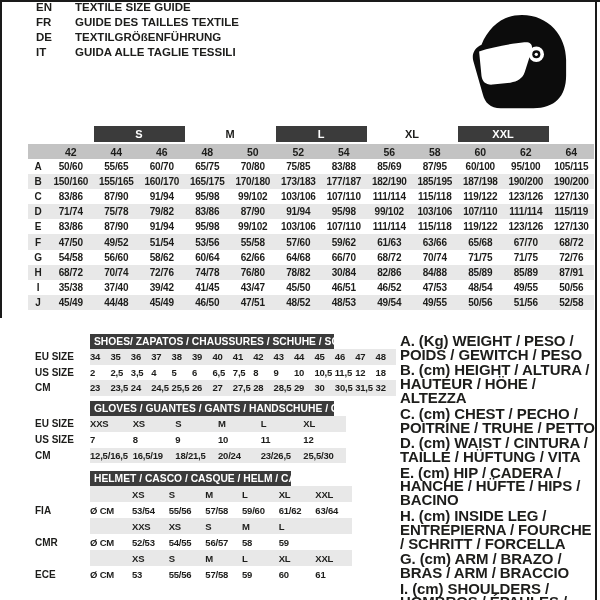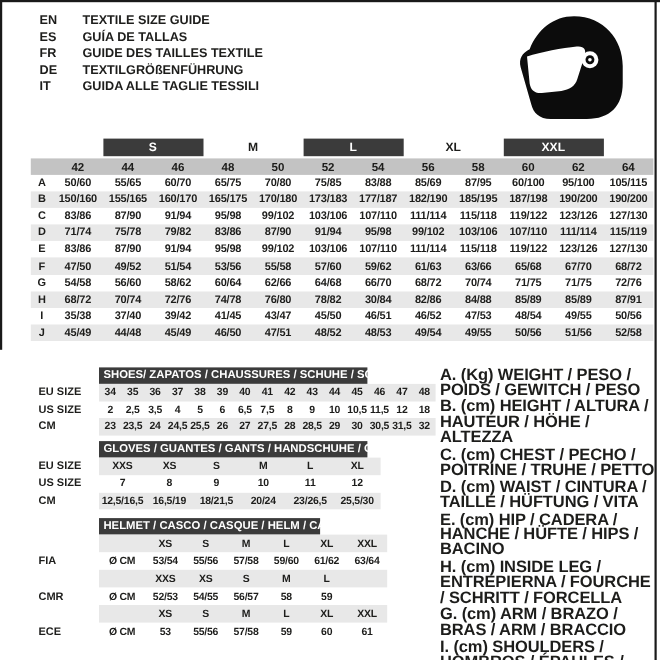--- a/index.html
+++ b/index.html
@@ -11,41 +11,41 @@
     -webkit-font-smoothing:antialiased;
   }
   .page { position:relative; width:600px; height:600px; background:#fff; overflow:hidden; font-weight:bold; }
 
   
   .frame-top   { position:absolute; top:0; left:0; width:600px; height:2px; background:#1a1a1a; }
   .frame-right { position:absolute; top:0; left:595px; width:2px; height:600px; background:#1a1a1a; }
   .frame-left  { position:absolute; top:0; left:0; width:2px; height:318px; background:#1a1a1a; }
 
   
-  .langs { position:absolute; top:12px; left:36px; }
+  .langs { position:absolute; top:0; left:36px; }
   .lang  { display:flex; font-size:11.5px; line-height:15px; }
   .lang .code { width:39px; }
 
   
   .helmet-art { position:absolute; top:12px; left:466px; width:106px; height:100px; }
 
   
   .main-table { position:absolute; top:126px; left:28px; width:566px; font-size:10px; }
   .group-row  { display:grid; grid-template-columns:20px repeat(12,1fr); height:16px; margin-bottom:2px; }
   .group-cell { display:flex; align-items:center; justify-content:center; font-size:11px; }
   .group-cell.dark { background:#3b3b3b; color:#ffffff; }
   .mrow { display:grid; grid-template-columns:20px repeat(12,1fr); height:15.1px; align-items:center; text-align:center; letter-spacing:-0.2px; }
   .mrow.num-row { background:#c3c3c3; height:15px; font-size:10.5px; letter-spacing:0; }
   .mrow.shaded  { background:#e8e8e8; }
 
   
   .section { position:absolute; left:28px; display:grid; grid-template-columns:62px auto; align-items:center; }
   .sec-label { font-size:10px; padding-left:7px; white-space:nowrap; }
   .sec-title { background:#3b3b3b; color:#fff; font-size:10.3px; height:15px; display:flex; align-items:center; padding-left:4px; white-space:nowrap; }
-  .srow { display:grid; align-items:center; text-align:center; font-size:9.5px; letter-spacing:-0.2px; }
+  .srow { display:grid; align-items:center; text-align:left; font-size:9.5px; letter-spacing:-0.2px; }
   .srow.shaded { background:#e8e8e8; }
 
   .section.shoes  { top:334px; }
   .section.shoes  .srow { grid-template-columns:repeat(15,1fr); width:306px; height:15.5px; }
   .section.shoes  .title-wrap .sec-title { width:240px; }
   .section.gloves { top:401px; }
   .section.gloves .srow { grid-template-columns:repeat(6,1fr); width:256px; height:15.8px; }
   .section.gloves .title-wrap .sec-title { width:240px; }
   .section.helmet { top:471px; }
   .section.helmet .srow { grid-template-columns:42px repeat(6,1fr); width:262px; height:16.1px; }
@@ -60,24 +60,20 @@
 
 <div class="page">
   <div class="frame-top"></div>
   <div class="frame-right"></div>
   <div class="frame-left"></div>
 
   <div class="langs">
       <div class="lang">
         <div class="code">EN</div>
         <div class="ltxt">TEXTILE SIZE GUIDE</div>
-      </div>
-      <div class="lang">
-        <div class="code">ES</div>
-        <div class="ltxt">GUÍA DE TALLAS</div>
       </div>
       <div class="lang">
         <div class="code">FR</div>
         <div class="ltxt">GUIDE DES TAILLES TEXTILE</div>
       </div>
       <div class="lang">
         <div class="code">DE</div>
         <div class="ltxt">TEXTILGRÖßENFÜHRUNG</div>
       </div>
       <div class="lang">

